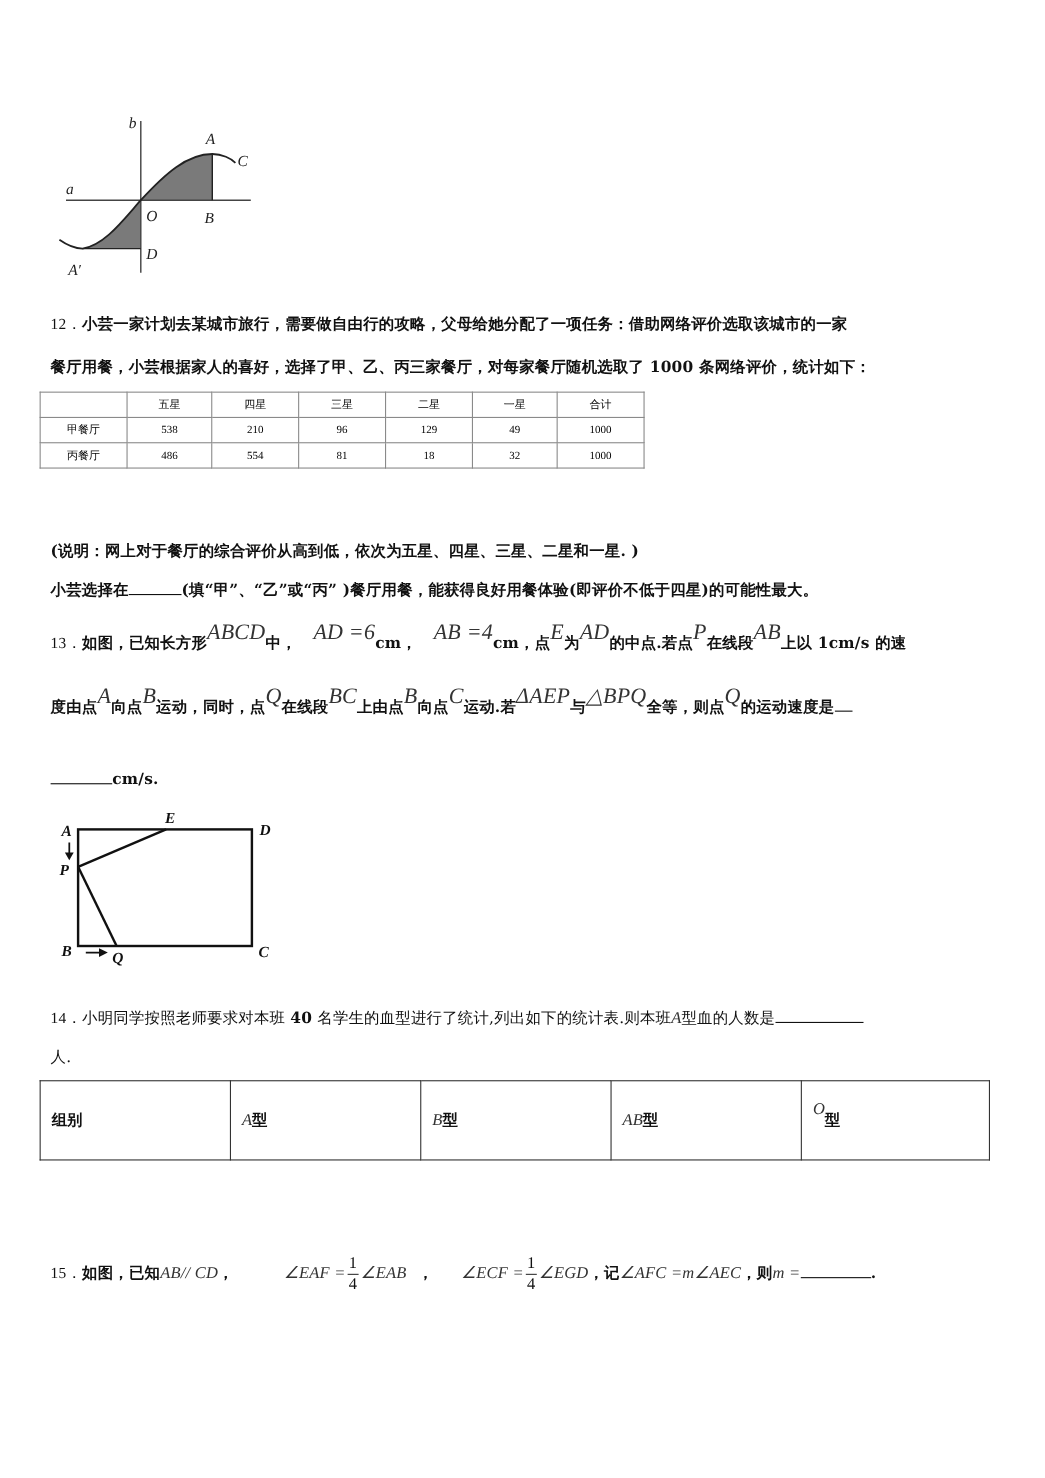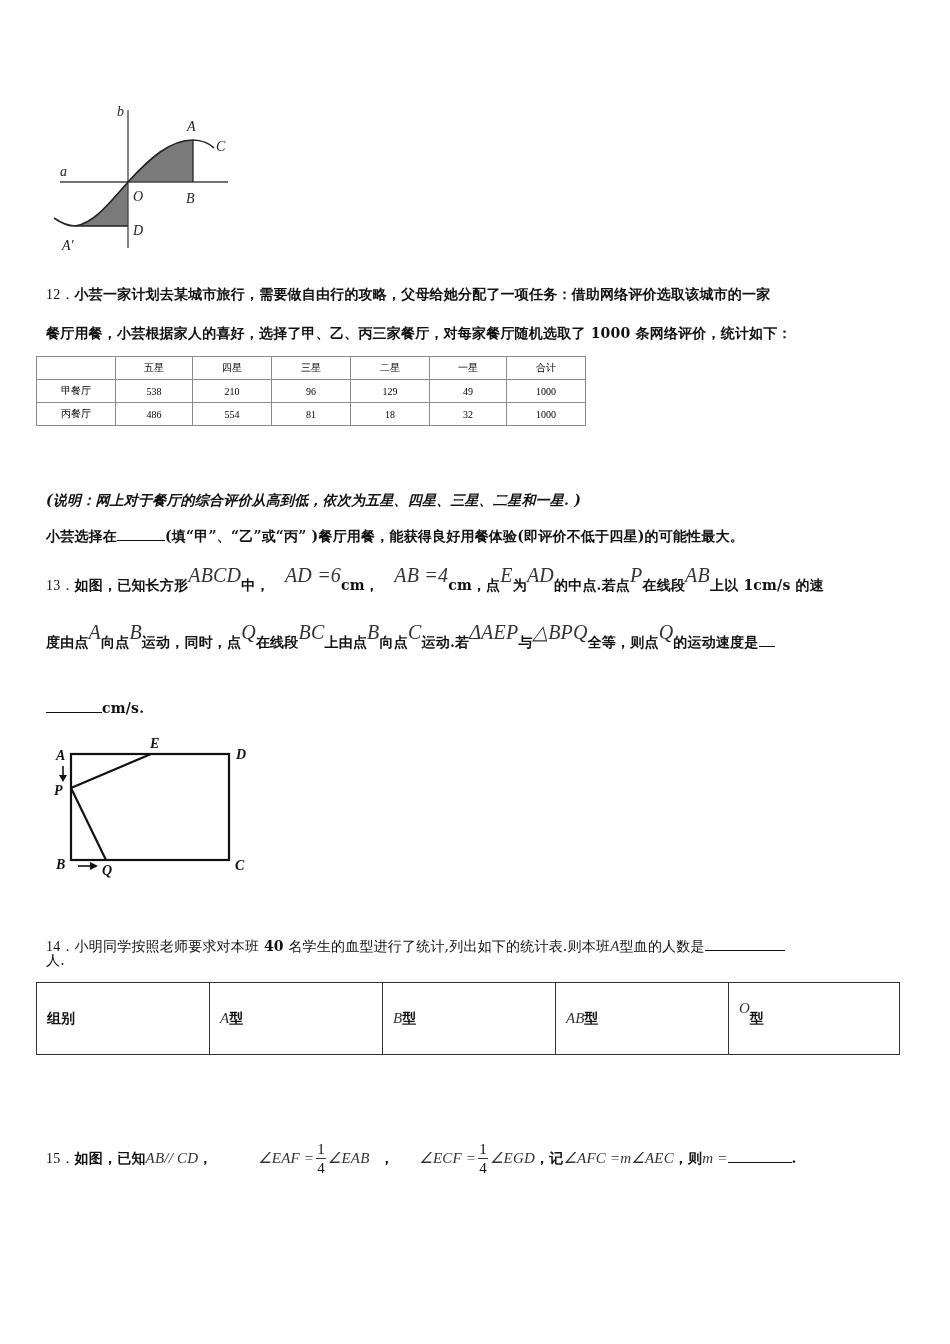--- a/index.html
+++ b/index.html
@@ -74,21 +74,21 @@
     <td>486</td>
     <td>554</td>
     <td>81</td>
     <td>18</td>
     <td>32</td>
     <td>1000</td>
   </tr>
 </tbody>
   </table>
 
-<div class="line" style="top:492px;font-style:italic;">(说明：网上对于餐厅的综合评价从高到低，依次为五星、四星、三星、二星和一星. )</div>
+<div class="line" style="top:492px;">(说明：网上对于餐厅的综合评价从高到低，依次为五星、四星、三星、二星和一星. )</div>
 <div class="line" style="top:526px;">
   <span>小芸选择在</span><span class="blank" style="width:48px"></span><span>(填“甲”、“乙”或“丙” )餐厅用餐，能获得良好用餐体验(即评价不低于四星)的可能性最大。</span>
 </div>
 
 <div class="line" style="top:572px;">
   <span class="num">13．</span><span>如图，已知长方形</span><span class="math">ABCD</span><span>中，</span>&nbsp;&nbsp;&nbsp;<span class="math">AD =6</span><span>cm，</span>&nbsp;&nbsp;&nbsp;<span class="math">AB =4</span><span>cm，点</span><span class="math">E</span><span>为</span><span class="math">AD</span><span>的中点.若点</span><span class="math">P</span><span>在线段</span><span class="math">AB</span><span>上以 1cm/s 的速</span>
 </div>
 <div class="line" style="top:628px;">
   <span>度由点</span><span class="math">A</span><span>向点</span><span class="math">B</span><span>运动，同时，点</span><span class="math">Q</span><span>在线段</span><span class="math">BC</span><span>上由点</span><span class="math">B</span><span>向点</span><span class="math">C</span><span>运动.若</span><span class="math">ΔAEP</span><span>与</span><span class="math">△BPQ</span><span>全等，则点</span><span class="math">Q</span><span>的运动速度是</span><span class="blank" style="width:16px"></span>
 </div>
@@ -108,21 +108,21 @@
     <text x="6" y="28">A</text>
     <text x="100" y="16">E</text>
     <text x="186" y="27">D</text>
     <text x="4" y="63">P</text>
     <text x="6" y="137">B</text>
     <text x="52" y="143">Q</text>
     <text x="185" y="138">C</text>
   </g>
 </svg>
 
-<div class="line" style="top:936px;font-weight:normal;">
+<div class="line" style="top:915px;font-weight:normal;">
   <span class="num">14．</span><span>小明同学按照老师要求对本班 </span><b>40</b><span> 名学生的血型进行了统计,列出如下的统计表.则本班</span><span class="math-in">A</span><span>型血的人数是</span><span class="blank" style="width:80px"></span>
 </div>
 <div class="line" style="top:952px;font-weight:normal;">人.</div>
 
 <table class="blood">
   <tbody>
       <tr style="height:72px">
     <td style="width:152px">组别</td>
     <td style="width:152px"><span class="math-in">A</span><span>型</span></td>
     <td style="width:152px"><span class="math-in">B</span><span>型</span></td>

